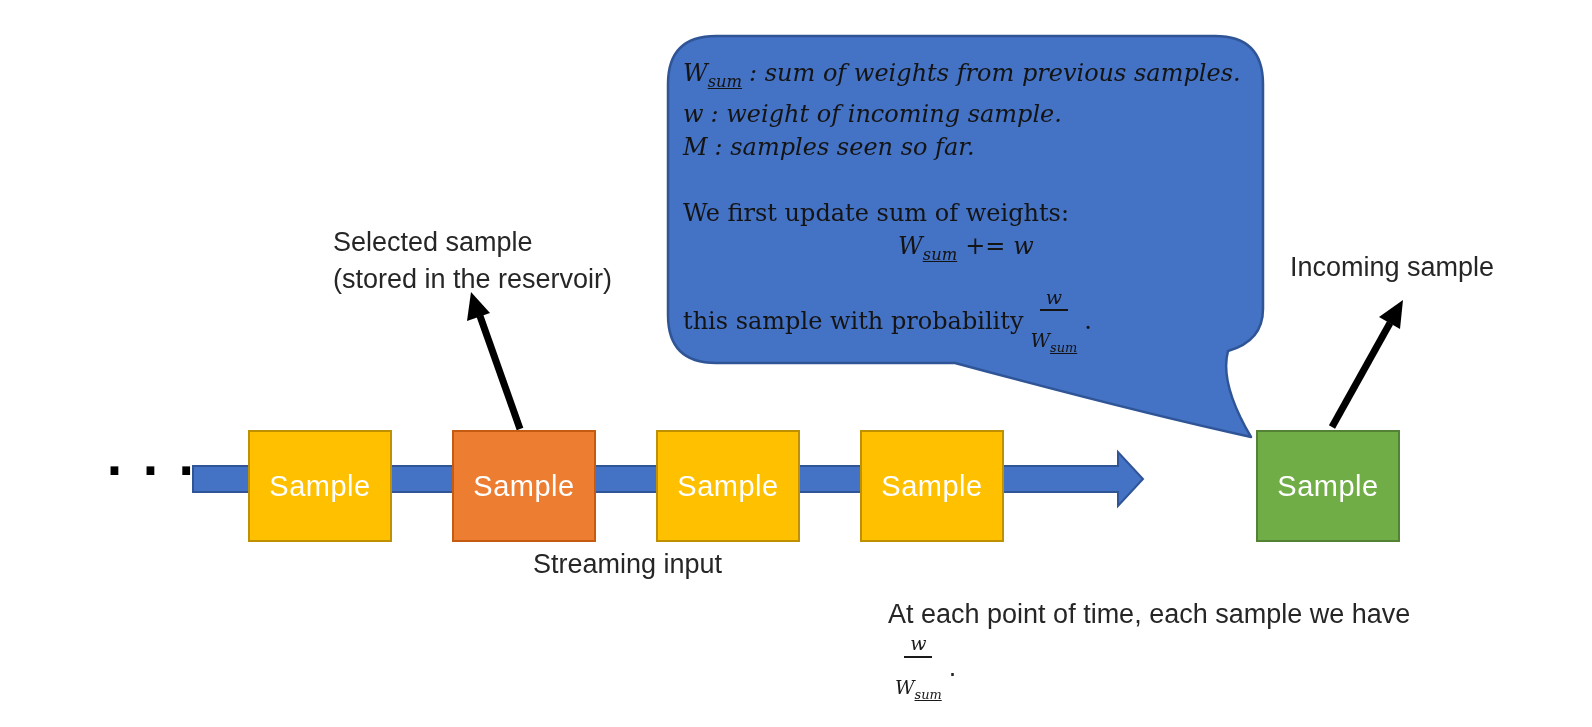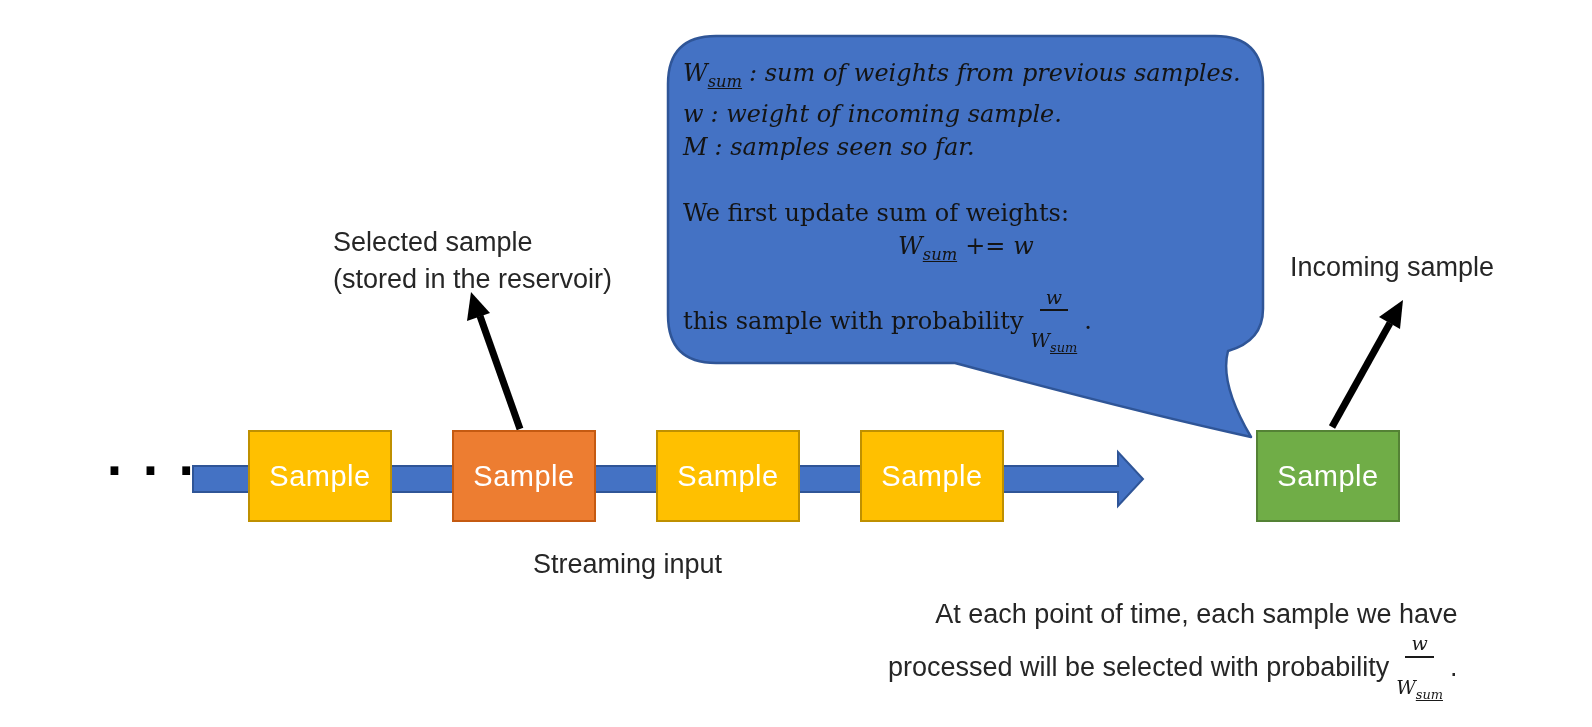--- a/index.html
+++ b/index.html
@@ -8,21 +8,21 @@
     font-family:"Liberation Sans", sans-serif;color:#262626;
   }
   .layer{position:absolute;left:0;top:0;width:1592px;height:727px;}
 
   .ellipsis{
     position:absolute;left:100px;top:428px;font-size:48px;line-height:60px;
     font-weight:bold;letter-spacing:7px;color:#000;font-family:"DejaVu Sans Mono",monospace;
   }
 
   .sample-box{
-    position:absolute;top:430px;width:144px;height:92px;box-sizing:border-box;
+    position:absolute;top:430px;width:144px;height:112px;box-sizing:border-box;
     border:2px solid;display:flex;align-items:center;justify-content:center;
   }
   .sample-box .sample-label{
     color:#ffffff;font-size:29px;font-weight:400;letter-spacing:0.5px;
   }
   .box-1{left:248px;} .box-2{left:452px;} .box-3{left:656px;} .box-4{left:860px;} .box-5{left:1256px;}
 
   .label{position:absolute;font-size:27px;line-height:37px;color:#262626;font-weight:400;}
   .label-selected{left:333px;top:224px;}
   .label-incoming{left:1290px;top:249px;}
@@ -134,21 +134,20 @@
         <span class="num mvar">w</span>
         <span class="den"><span class="mvar">W</span><sub class="msub">sum</sub></span>
       </span>
       <span>.</span>
     </div>
   </div>
 
   <div class="note">
     <div>At each point of time, each sample we have</div>
     <div class="note-line2">
-      <span>processed will be selected with probability</span>
       <span class="frac">
         <span class="num mvar">w</span>
         <span class="den"><span class="mvar">W</span><sub class="msub">sum</sub></span>
       </span>
       <span>.</span>
     </div>
   </div>
 
 </div>
 

